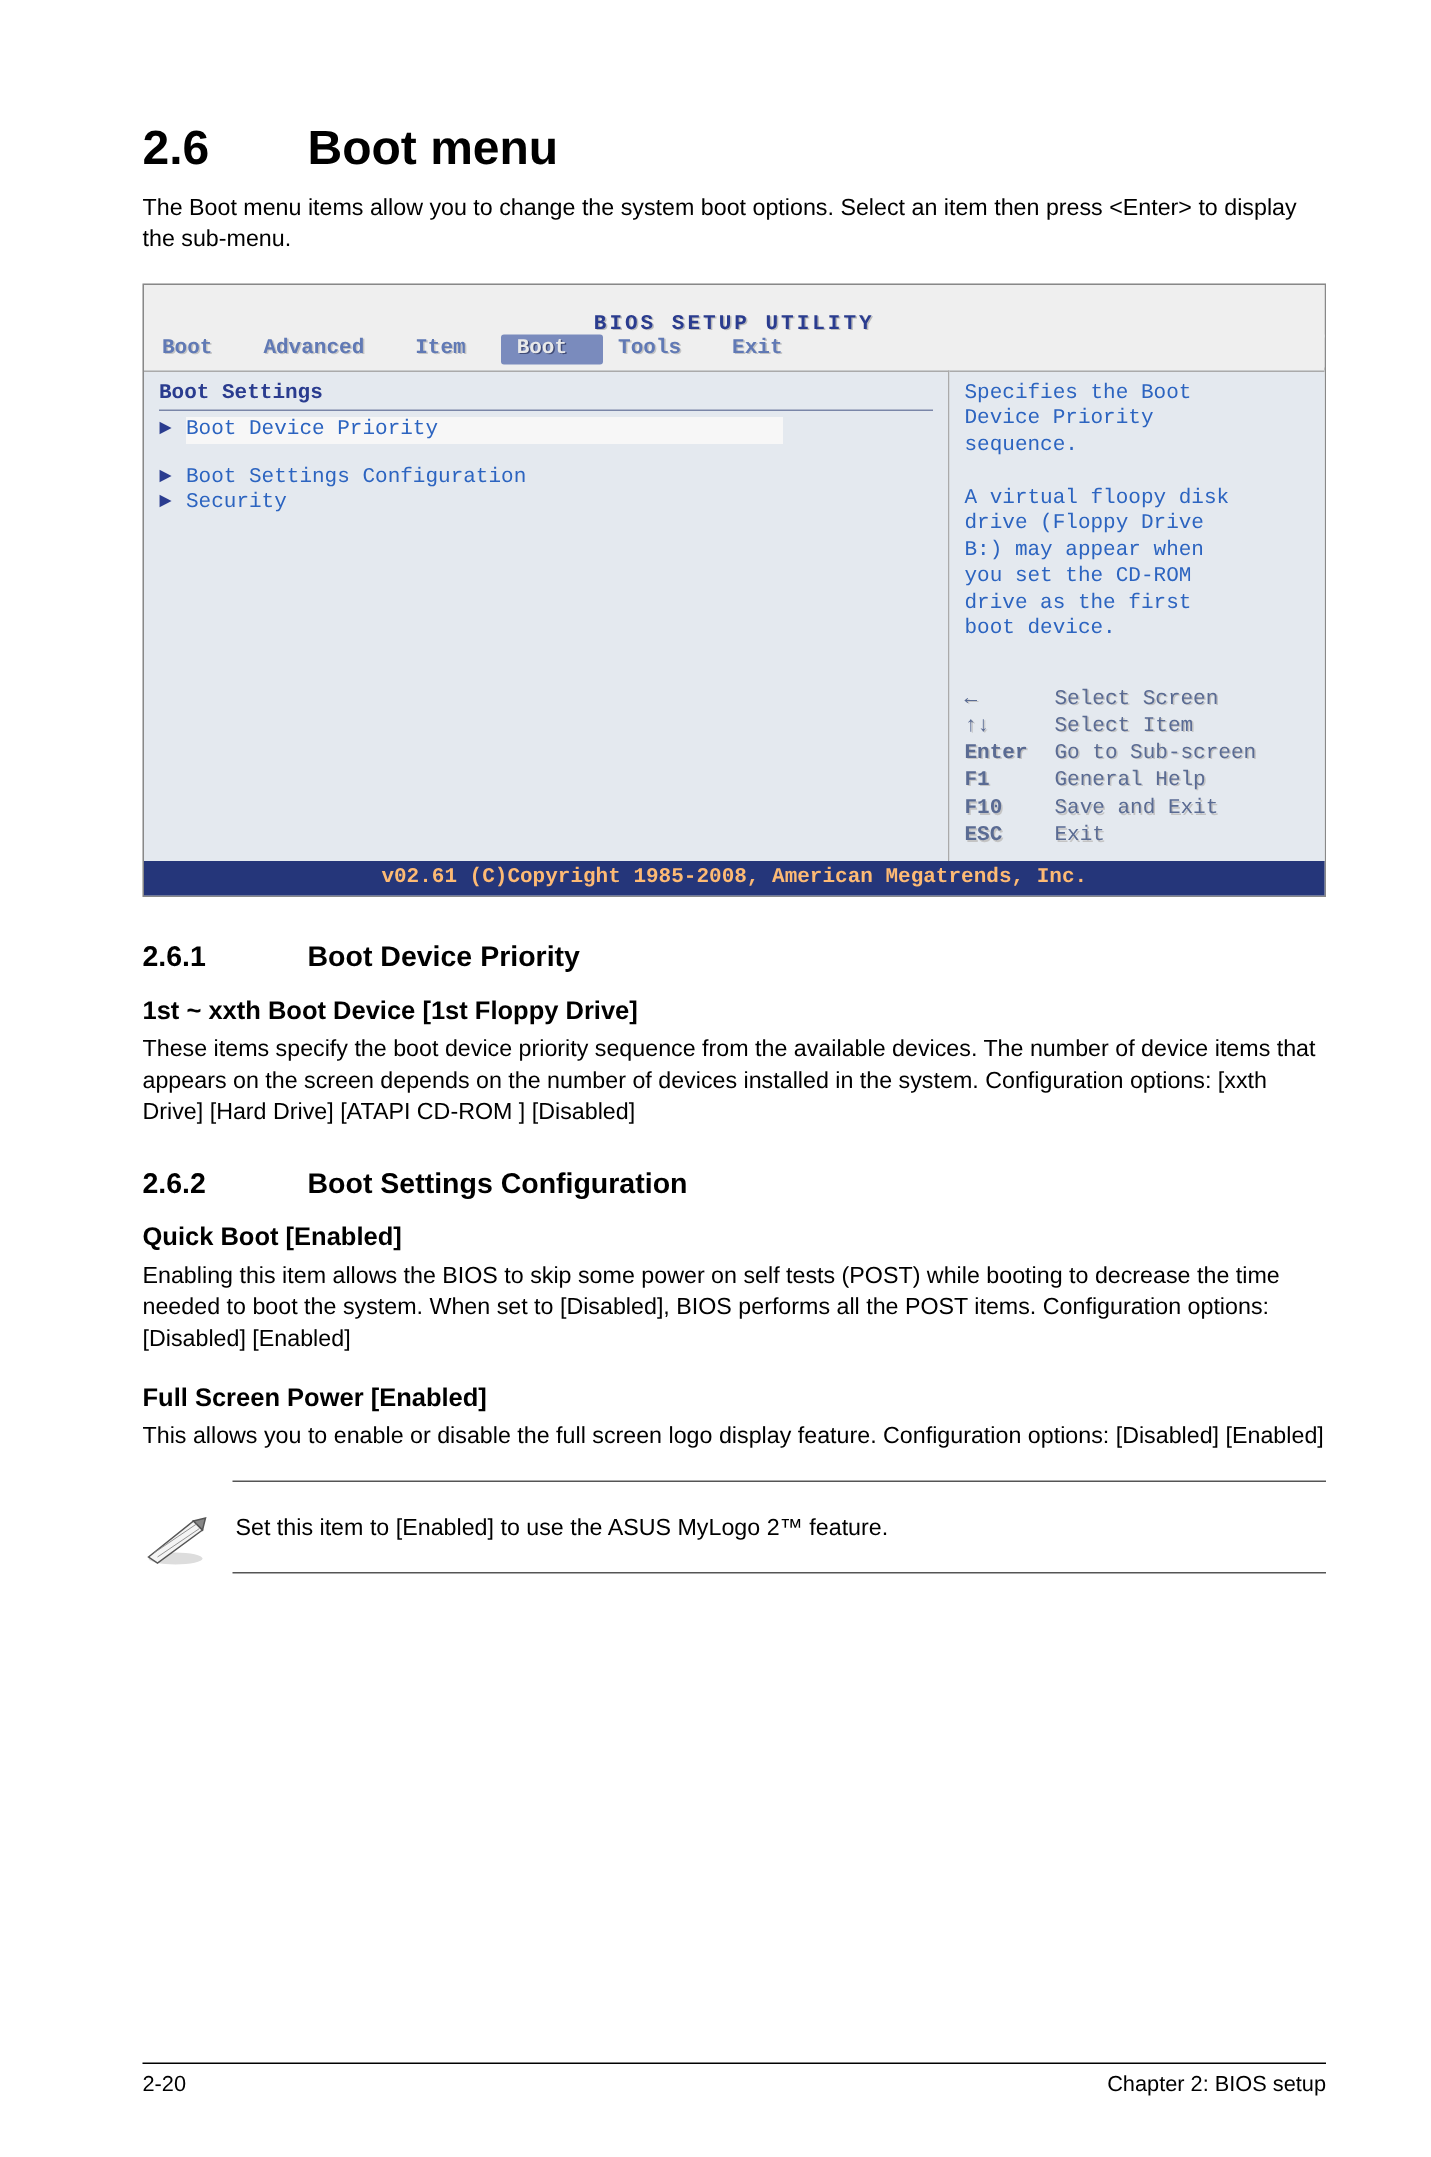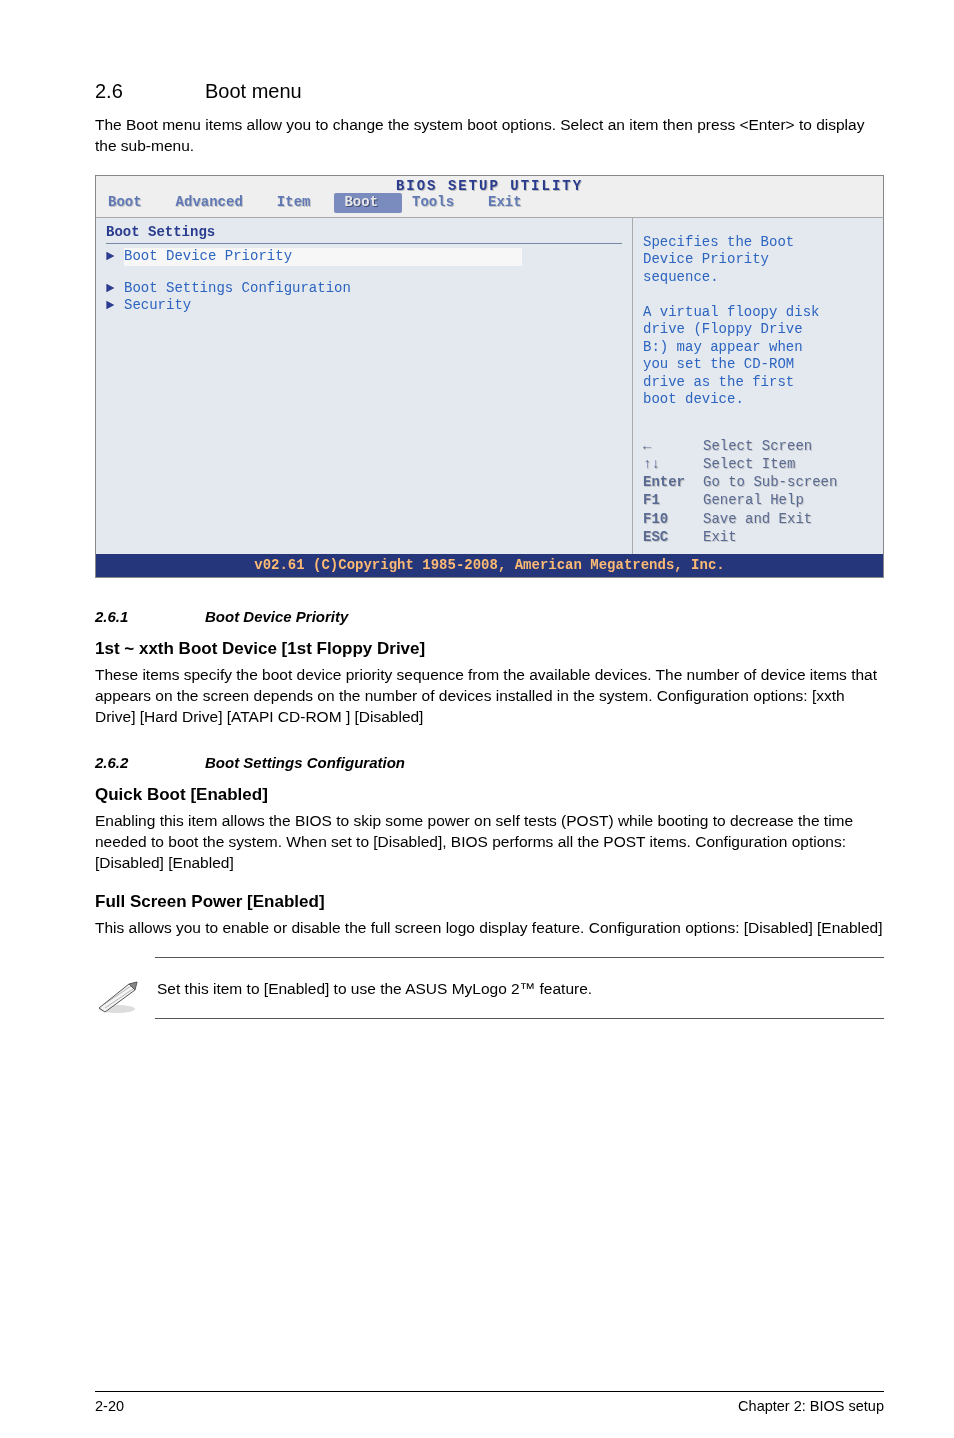--- a/index.html
+++ b/index.html
@@ -11,22 +11,22 @@
     color: #000;
     width: 954px;
   }
   .page {
     padding: 80px 70px 40px 95px;
     box-sizing: border-box;
     min-height: 1438px;
     position: relative;
   }
   h1.section-title {
-    font-size: 20px;
-    font-weight: normal;
+    font-size: 32px;
+    font-weight: bold;
     margin: 0 0 12px 0;
   }
   h1.section-title .num {
     display: inline-block;
     width: 110px;
   }
   p.body-text {
     font-size: 15.5px;
     line-height: 1.35;
     margin: 0 0 18px 0;
@@ -39,21 +39,21 @@
     line-height: 1.25;
     margin-bottom: 30px;
     position: relative;
   }
   .bios-titlebar {
     text-align: center;
     background: #efefef;
     color: #2a3c8f;
     font-weight: bold;
     letter-spacing: 2px;
-    padding-top: 2px;
+    padding-top: 18px;
     text-shadow: 1px 1px 0 #bbb;
   }
   .bios-tabs {
     display: flex;
     flex-direction: row;
     color: #6079b5;
     background: #efefef;
     padding: 0 6px 2px 2px;
     gap: 0;
     position: relative;
@@ -80,21 +80,21 @@
     background: #e4e9ef;
     padding: 6px 10px 70px 10px;
     border-top: 1px solid #aaa;
     border-right: 1px solid #aaa;
     min-height: 230px;
   }
   .bios-right {
     width: 250px;
     background: #e4e9ef;
     border-top: 1px solid #aaa;
-    padding: 16px 8px 8px 10px;
+    padding: 6px 8px 8px 10px;
     min-height: 230px;
     box-sizing: border-box;
   }
   .bios-heading {
     color: #2a3c8f;
     font-weight: bold;
     margin-bottom: 2px;
   }
   .bios-hr {
     border: none;
@@ -135,24 +135,23 @@
     display: inline-block;
   }
   .bios-footer {
     background: #25367a;
     color: #fdba74;
     font-weight: bold;
     text-align: center;
     padding: 3px 0;
   }
   h2.subsection {
-    font-size: 15px;
+    font-size: 19px;
     font-weight: bold;
     margin: 26px 0 14px 0;
-    font-style: italic;
   }
   h2.subsection .subnum {
     display: inline-block;
     width: 110px;
   }
   h3.option-title {
     font-size: 17px;
     font-weight: bold;
     margin: 10px 0 6px 0;
   }
@@ -175,21 +174,21 @@
     width: 44px;
     height: 36px;
     flex-shrink: 0;
   }
   .note-text {
     font-size: 15.5px;
     margin-top: 2px;
   }
   .page-footer {
     position: absolute;
-    bottom: 24px;
+    bottom: 40px;
     left: 95px;
     right: 70px;
     border-top: 1px solid #000;
     padding-top: 6px;
     display: flex;
     justify-content: space-between;
     font-size: 14.5px;
   }
 </style>
 </head>

